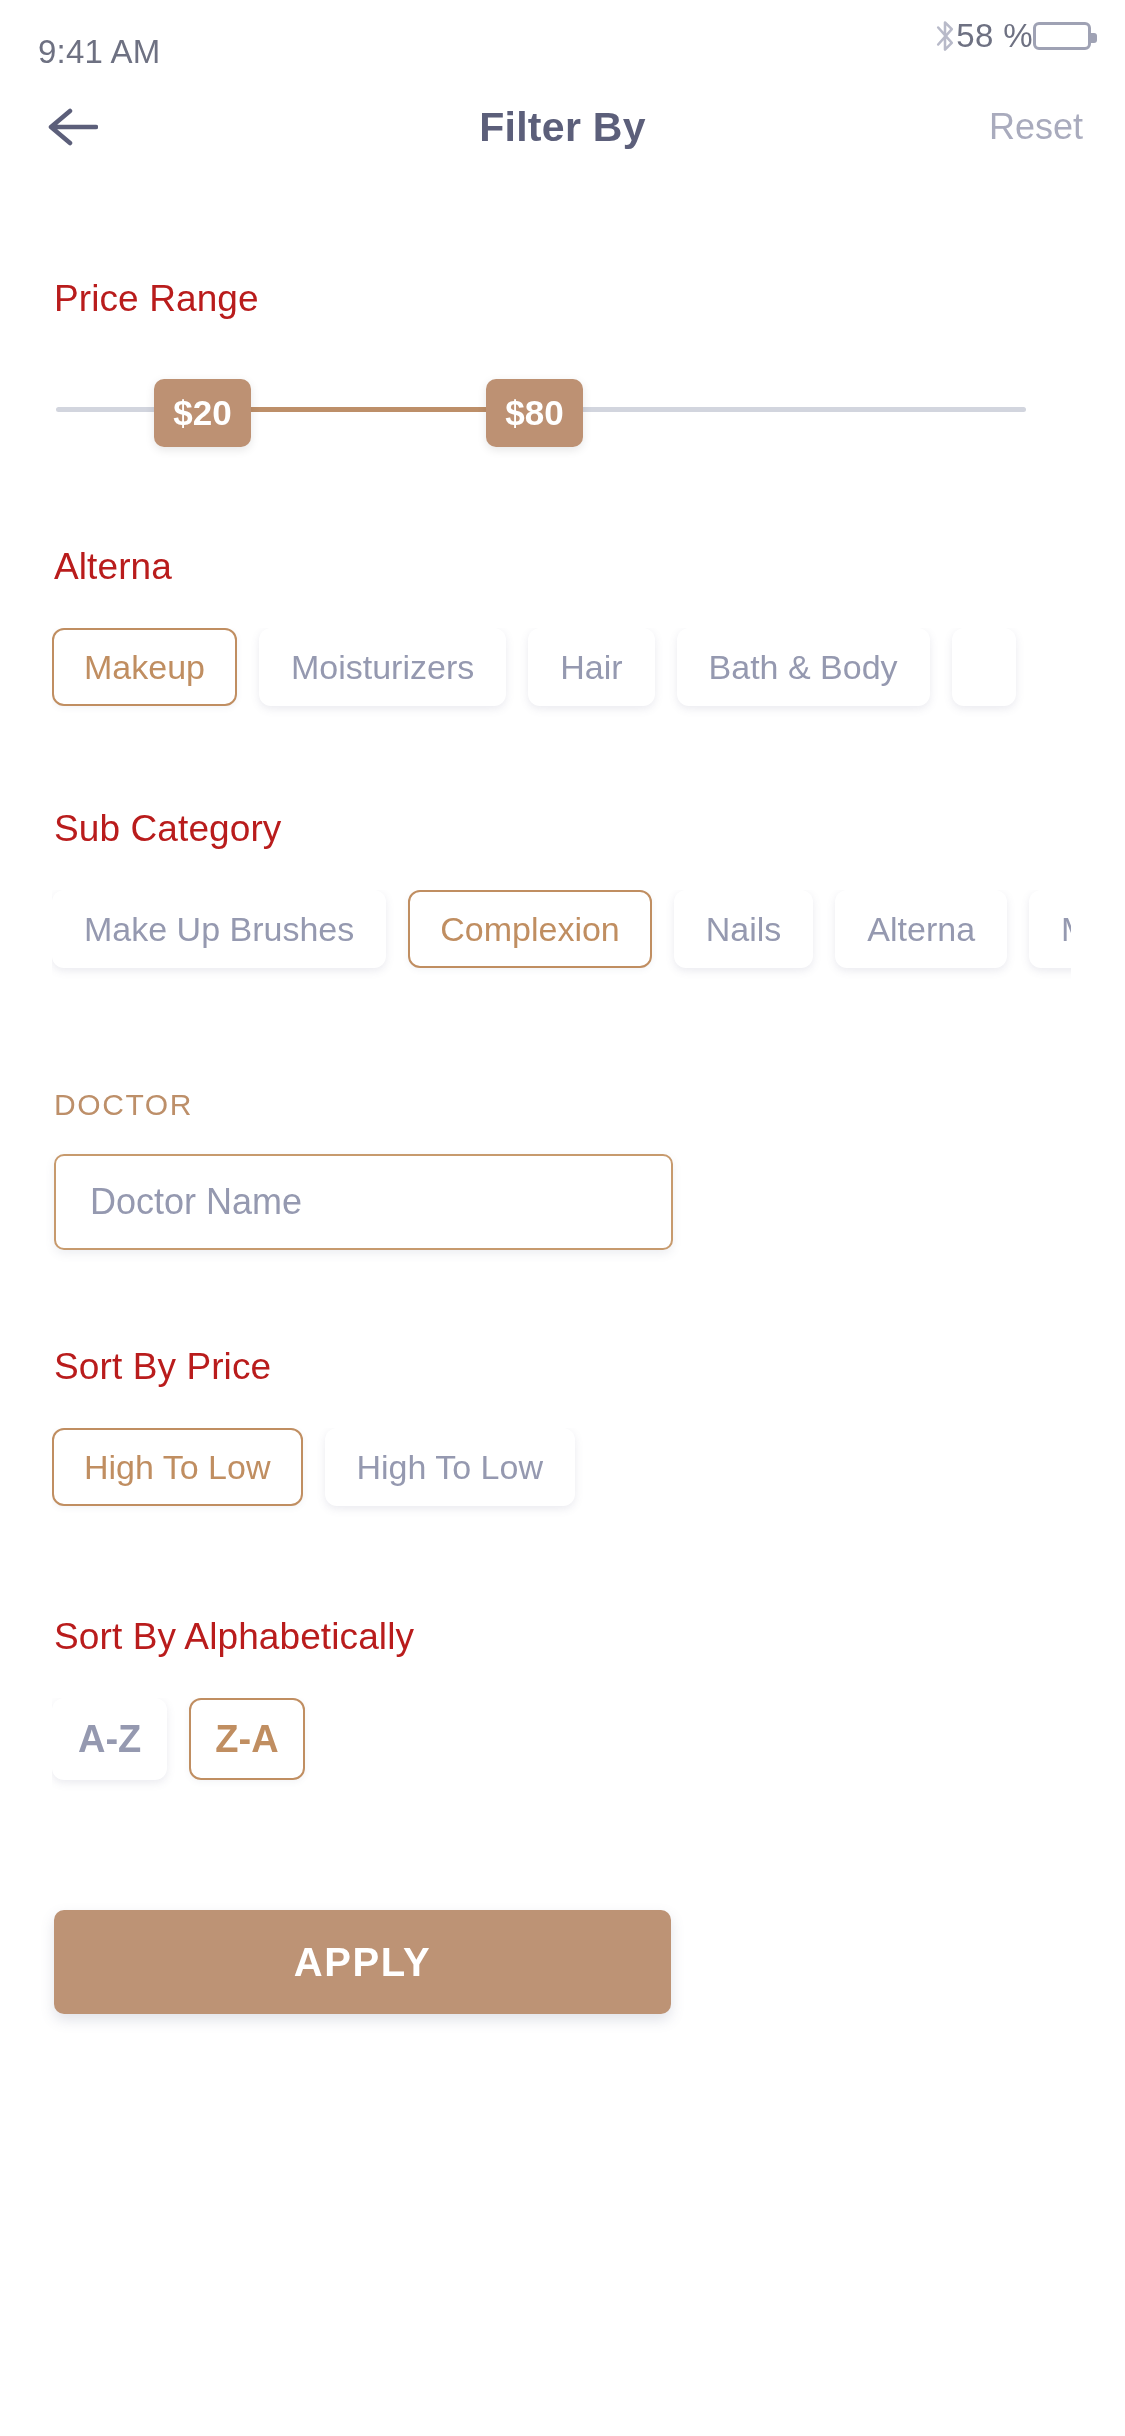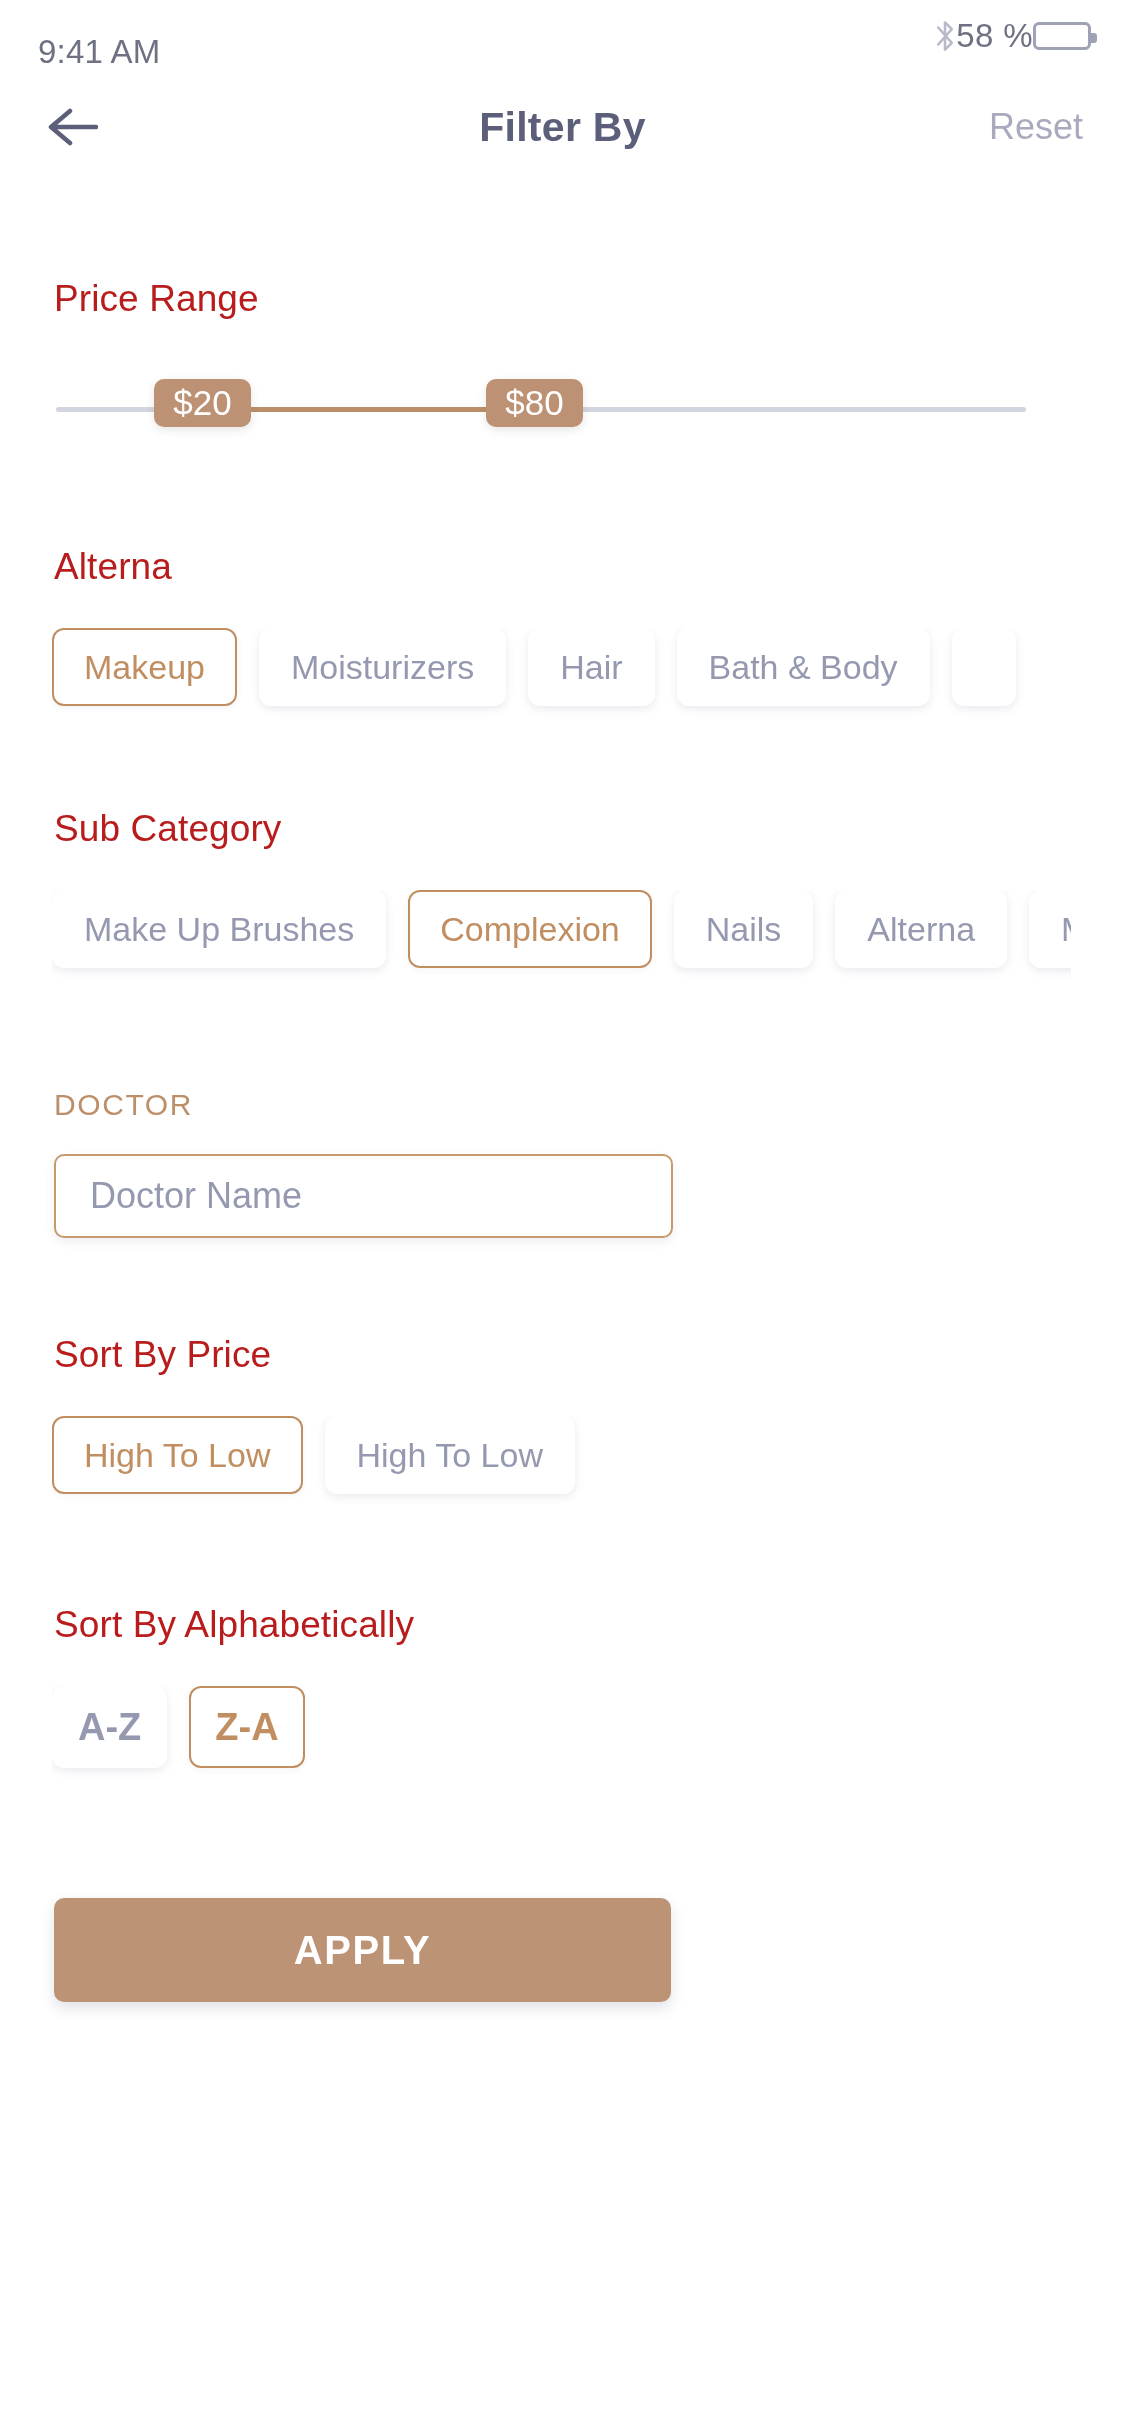--- a/index.html
+++ b/index.html
@@ -140,31 +140,32 @@
     left: 170px;
     width: 336px;
     height: 5px;
     background: #bd8f69;
     border-radius: 3px;
   }
   .slider-thumb {
     position: absolute;
     top: 0;
     width: 97px;
-    height: 48px;
+    height: 68px;
     background: #bd9173;
     border-radius: 10px;
     display: flex;
     align-items: center;
     justify-content: center;
     color: #ffffff;
     font-size: 35px;
     top: 15px;
     box-shadow: 0 3px 10px rgba(0,0,0,.10);
     cursor: grab;
+    font-weight: bold;
   }
   .slider-thumb.low  { left: 98px; }
   .slider-thumb.high { left: 430px; }
 
   
   .chip-row {
     display: flex;
     gap: 22px;
     margin-top: 40px;
     margin-left: -2px;
@@ -199,21 +200,21 @@
     height: 82px;
     padding: 0 24px;
   }
   .chip.big.selected { color: #c08e61; }
 
   
   .doctor-wrap { margin-top: 106px; }
   .doctor-input {
     margin-top: 32px;
     width: 619px;
-    height: 84px;
+    height: 96px;
     border: 2px solid #c79a6d;
     border-radius: 10px;
     background: #fff;
     box-sizing: border-box;
     padding: 0 34px;
     font-size: 36px;
     color: #5c5f7a;
     font-family: "Liberation Sans", sans-serif;
     box-shadow: 0 4px 10px rgba(90,95,130,.10);
     outline: none;

